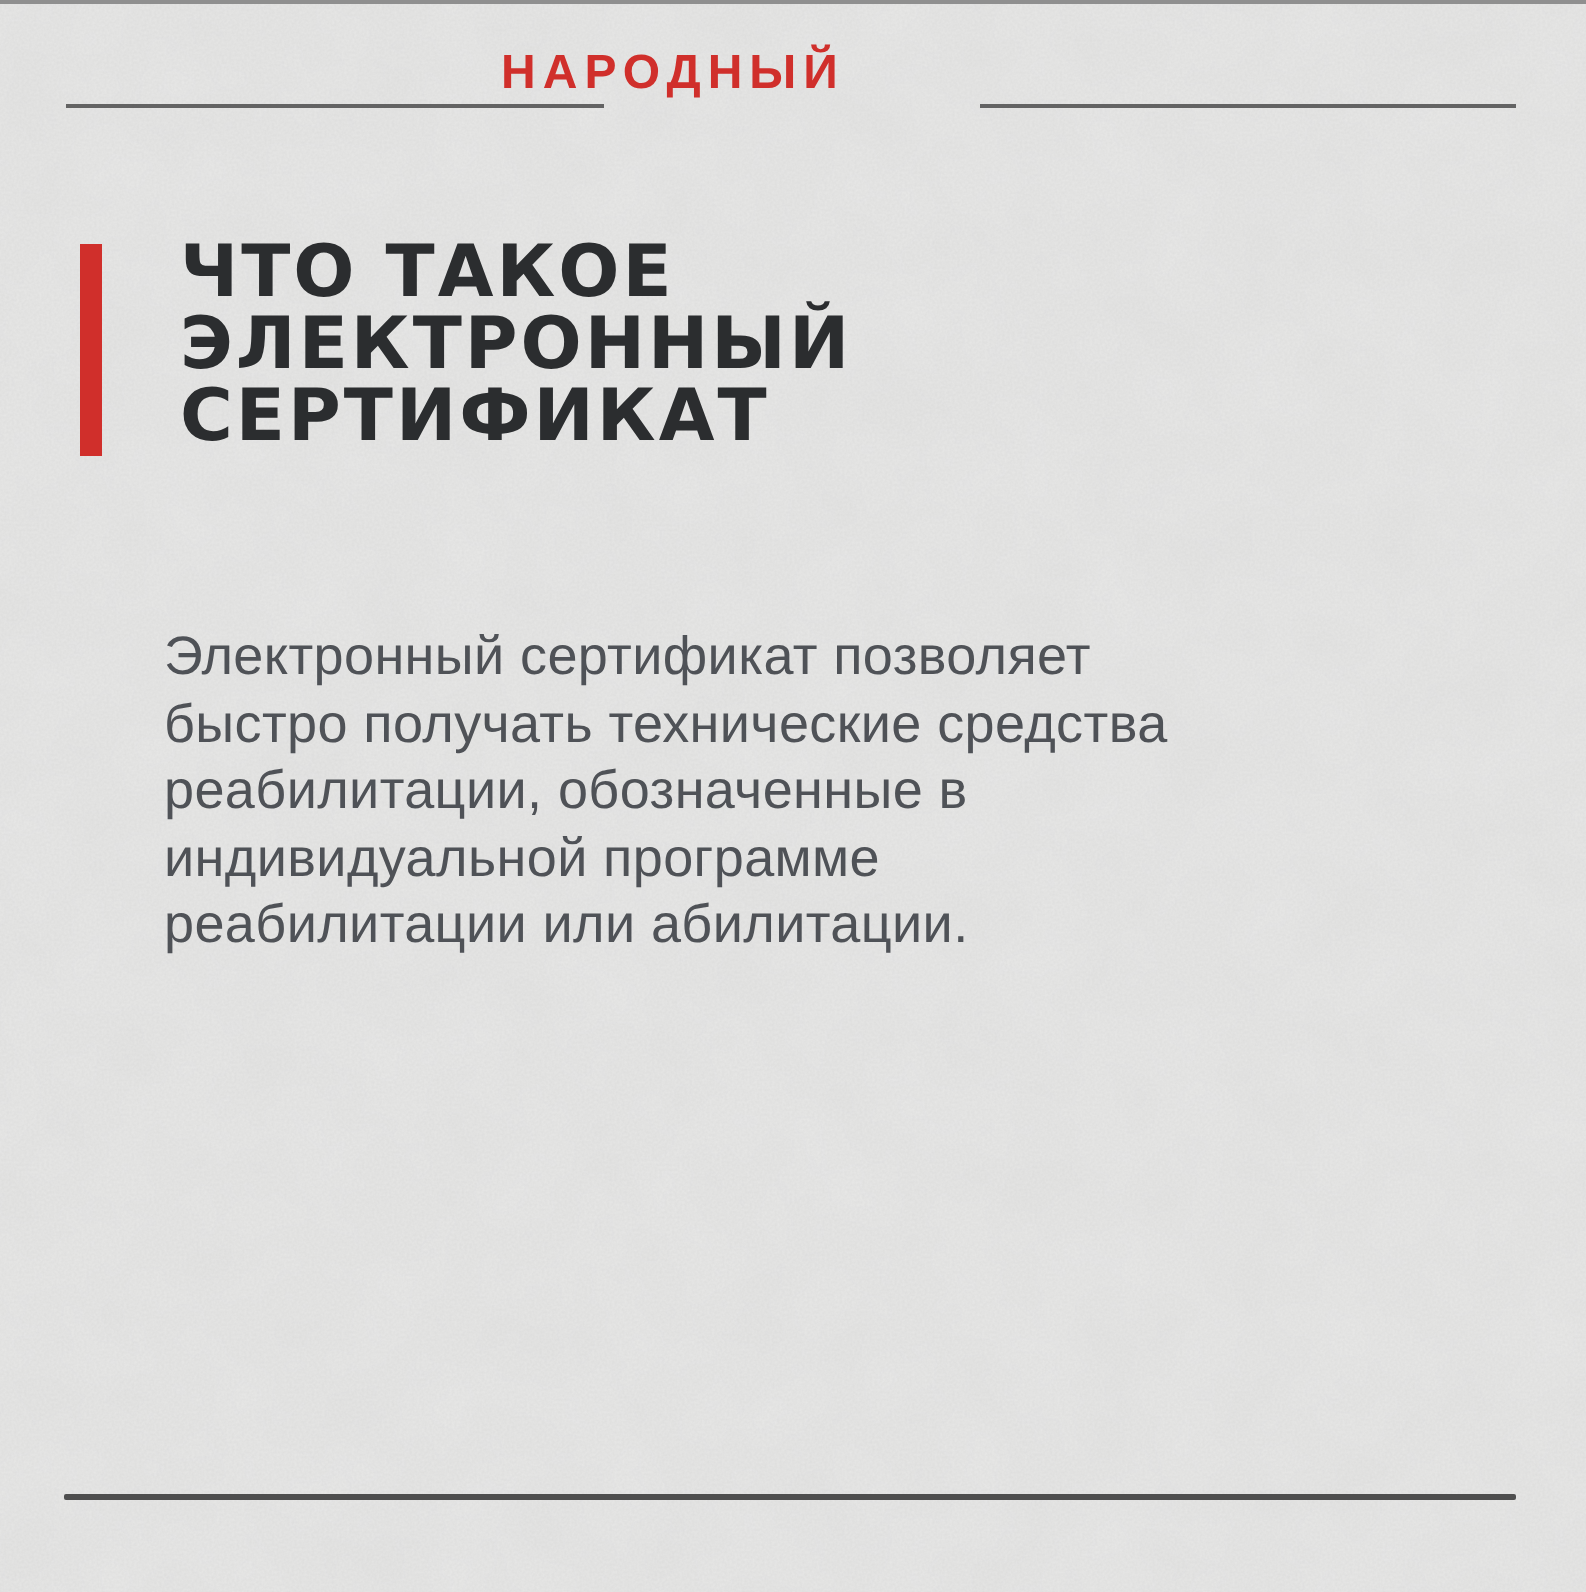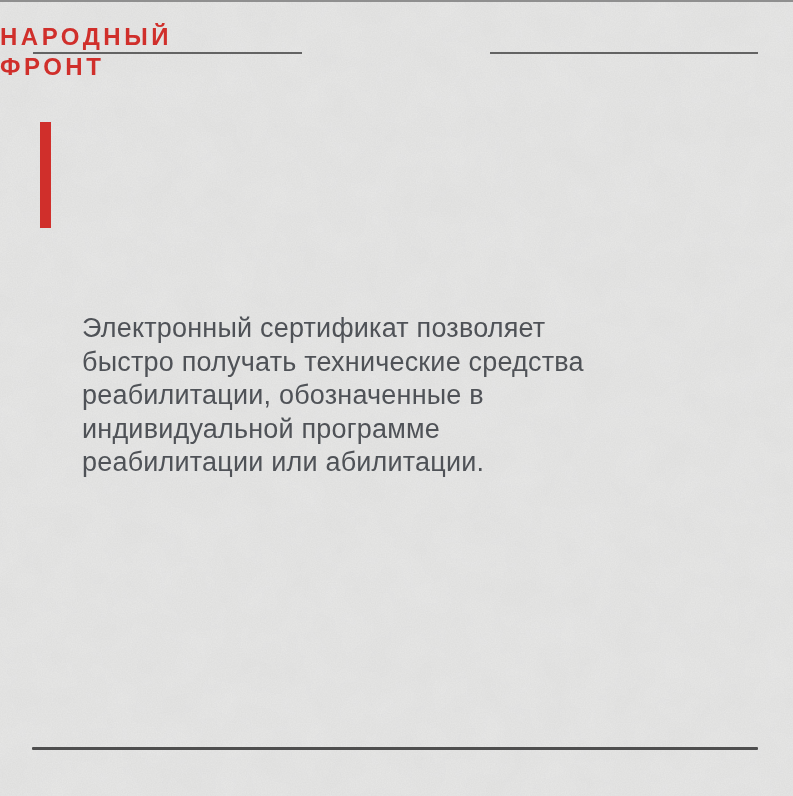--- a/index.html
+++ b/index.html
@@ -23,20 +23,21 @@
   .paper-texture{
     position:absolute;inset:0;width:793px;height:796px;
     pointer-events:none;
   }
   .top-strip{
     position:absolute;top:0;left:0;width:793px;height:2px;
     background:var(--strip-color);
   }
   .logo-block{
     position:absolute;top:22px;left:0;width:673px;
+    text-align:center;
     color:var(--logo-color);
     font-family:"Liberation Sans",sans-serif;
     font-weight:800;
     font-size:24px;
     line-height:30px;
     letter-spacing:3.5px;
   }
   .logo-line{display:block;}
   .rule{position:absolute;height:1.5px;background:var(--rule-color);opacity:.85;}
   .rule-top-left{left:33px;top:52px;width:269px;}
@@ -92,25 +93,27 @@
   <rect width="793" height="796" filter="url(#grainFine)"></rect>
 </svg>
 
 <div class="top-strip"></div>
 
 <div class="rule rule-top-left"></div>
 <div class="rule rule-top-right"></div>
 
 <div class="logo-block">
   <span class="logo-line">НАРОДНЫЙ</span>
-  <span class="logo-line">ФРОНТ</span>
 </div>
 
 <div class="heading-wrap">
   <div class="accent-bar"></div>
+  <h1 class="page-title">ЧТО ТАКОЕ
+ЭЛЕКТРОННЫЙ
+СЕРТИФИКАТ</h1>
 </div>
 
 <p class="body-text">Электронный сертификат позволяет
 быстро получать технические средства
 реабилитации, обозначенные в
 индивидуальной программе
 реабилитации или абилитации.</p>
 
 <div class="bottom-rule"></div>
 

